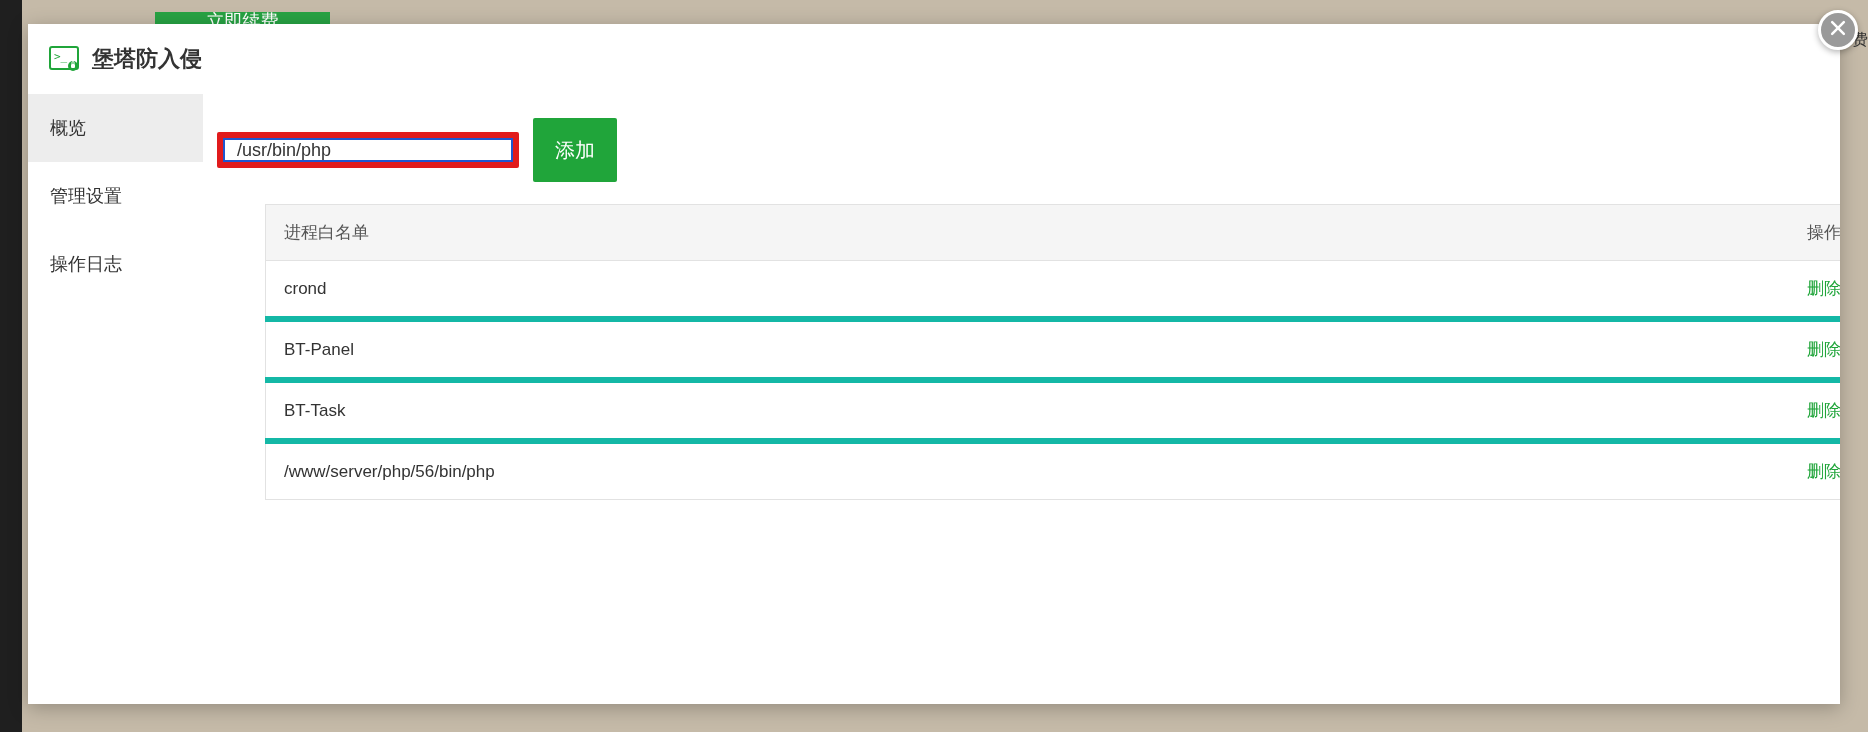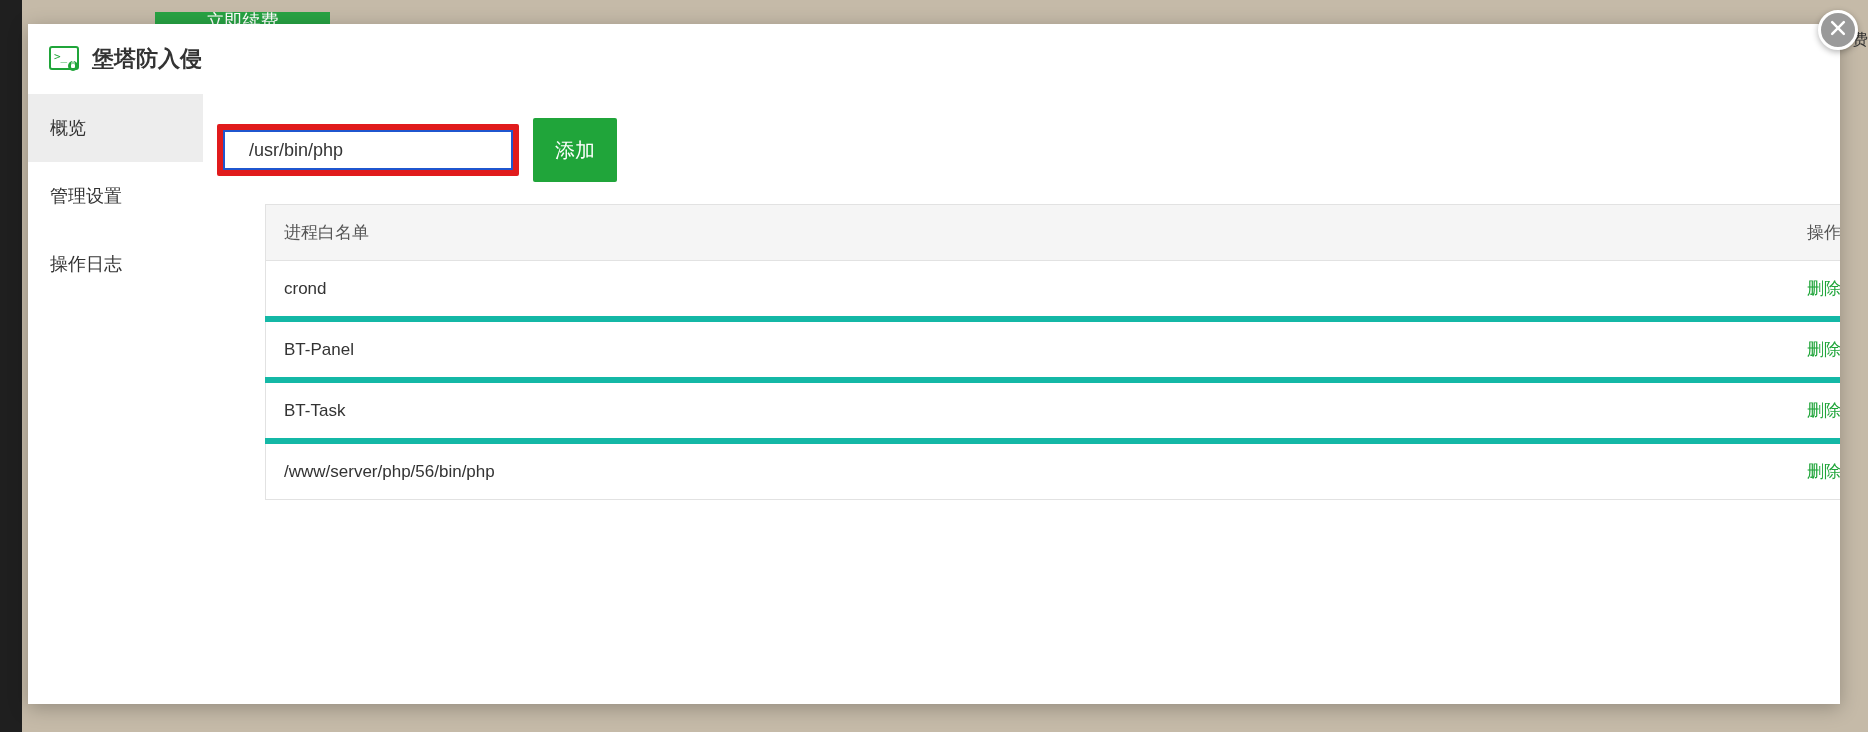--- a/index.html
+++ b/index.html
@@ -130,22 +130,22 @@
     margin-bottom: 22px;
   }
   .highlight-box {
     border: 6px solid #e11b1c;
     padding: 0;
     border-radius: 2px;
     display: inline-flex;
   }
   .path-input {
     width: 290px;
-    height: 40px;
-    padding: 0 24px;
+    height: 24px;
+    padding: 0 12px;
     font-size: 18px;
     color: #333;
     border: 2px solid #1f56cf;
     outline: none;
     background: #fff;
   }
   .add-btn {
     height: 64px;
     padding: 18px 22px;
     background: #20a53a;

